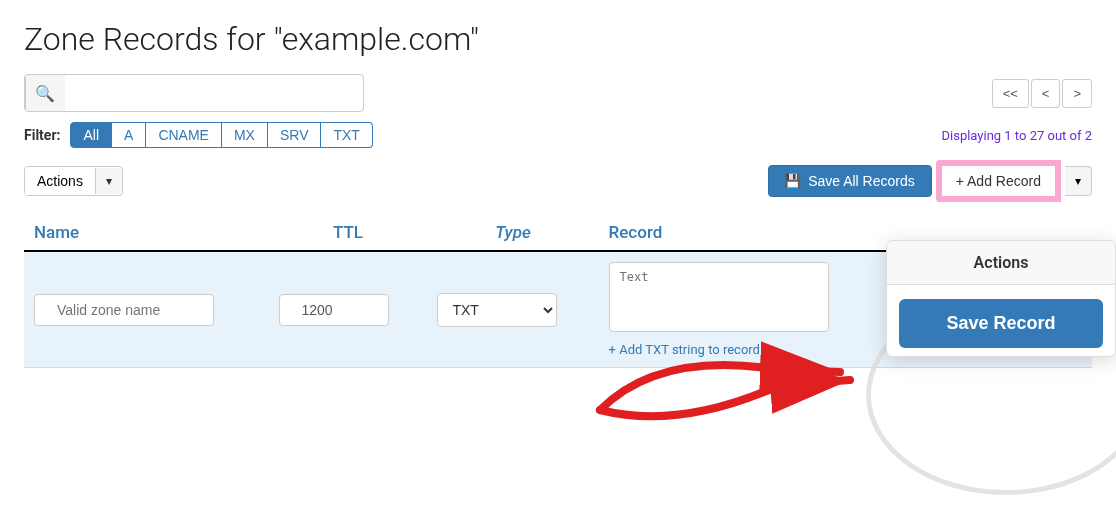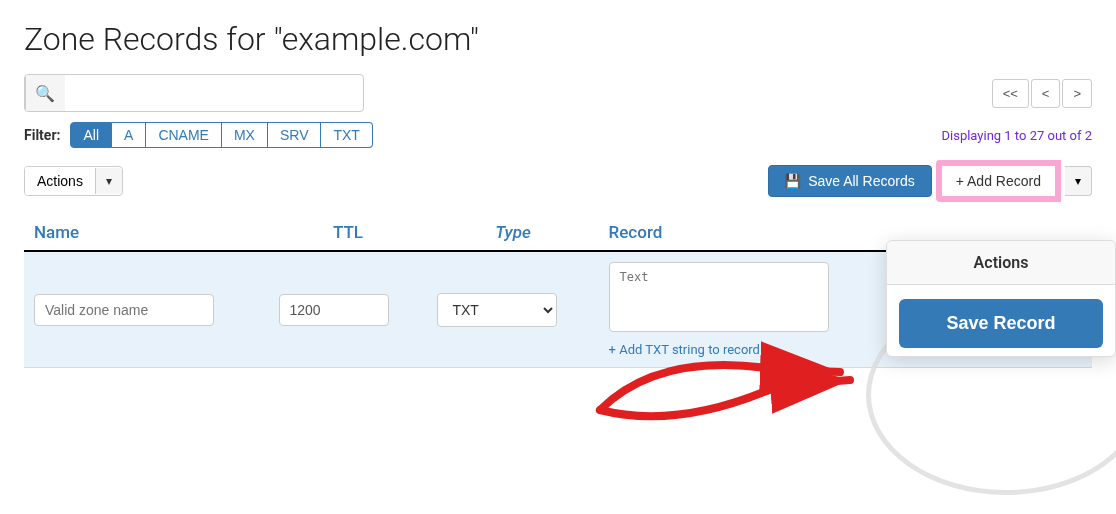--- a/index.html
+++ b/index.html
@@ -220,21 +220,21 @@
 
     .new-record-row td {
       background: #e8f2fb;
       border-top: 1px solid #c5dff0;
       border-bottom: 1px solid #c5dff0;
     }
 
     .field-input {
       border: 1px solid #ccc;
       border-radius: 4px;
-      padding: 7px 10px;
+      padding: 7px 22px;
       font-size: 14px;
       background: #fff;
       color: #555;
     }
 
     .name-input { width: 180px; }
     .ttl-input { width: 110px; }
 
     .type-select {
       border: 1px solid #ccc;

